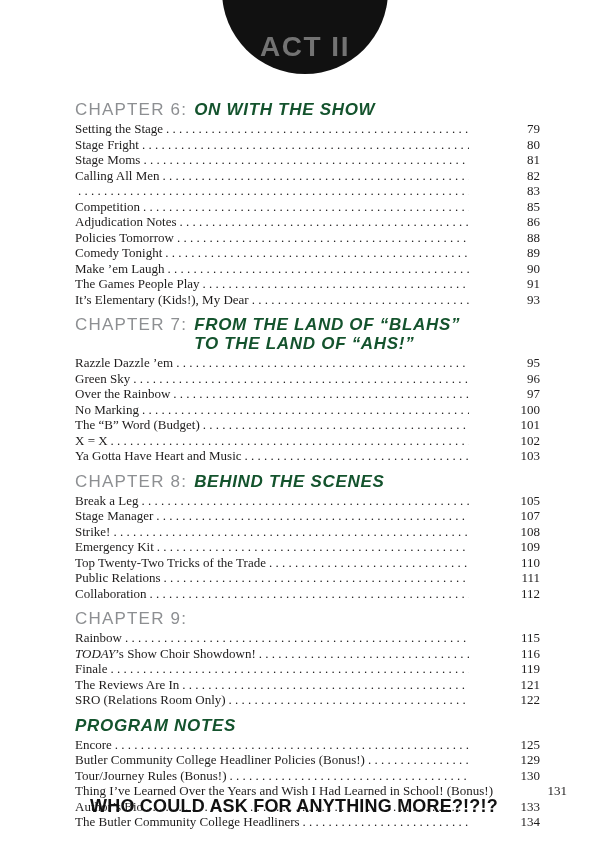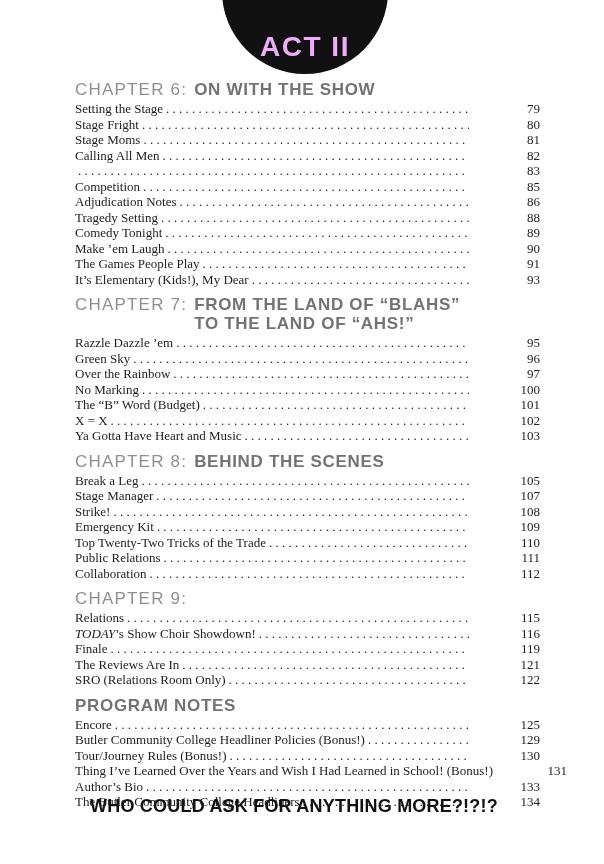--- a/index.html
+++ b/index.html
@@ -21,29 +21,29 @@
     background: #111111;
     display: flex;
     align-items: flex-end;
     justify-content: center;
   }
   .badge-text {
     font-family: "Liberation Sans", sans-serif;
     font-weight: bold;
     font-size: 28px;
     letter-spacing: 1.5px;
-    color: #f0abfc;
+    color: #737373;
     padding-bottom: 13px;
     line-height: 1;
   }
 
   
   .content {
     position: absolute;
-    left: 75px; top: 80px;
+    left: 75px; top: 100px;
     width: 465px;
   }
 
   .section { margin-top: 8px; }
   .section:first-child { margin-top: 0; }
 
   .section-heading {
     display: flex;
     align-items: flex-start;
     font-family: "Liberation Sans", sans-serif;
@@ -52,23 +52,24 @@
     margin-bottom: 2px;
     white-space: nowrap;
   }
   .chapter-label {
     color: #8d8f92;
     font-weight: normal;
     letter-spacing: 1.2px;
     margin-right: 7px;
   }
   .chapter-title {
-    color: #737373;
+    color: #14532d;
     font-weight: bold;
     letter-spacing: 0.7px;
+    font-style: italic;
   }
 
   .entry-list { }
   .toc-row {
     display: flex;
     align-items: baseline;
     font-size: 13px;
     line-height: 15.5px;
     white-space: nowrap;
   }
@@ -146,21 +147,21 @@
           <span class="toc-title">Competition</span>
           <span class="leader"></span>
           <span class="toc-page">85</span>
         </div>
         <div class="toc-row">
           <span class="toc-title">Adjudication Notes</span>
           <span class="leader"></span>
           <span class="toc-page">86</span>
         </div>
         <div class="toc-row">
-          <span class="toc-title">Tragedy Setting</span>
+          <span class="toc-title">Policies Tomorrow</span>
           <span class="leader"></span>
           <span class="toc-page">88</span>
         </div>
         <div class="toc-row">
           <span class="toc-title">Comedy Tonight</span>
           <span class="leader"></span>
           <span class="toc-page">89</span>
         </div>
         <div class="toc-row">
           <span class="toc-title">Make ’em Laugh</span>
@@ -272,21 +273,21 @@
         </div>
       </div>
   </div>
 
   <div class="section">
     <div class="section-heading">
       <span class="chapter-label">CHAPTER 9:</span>
     </div>
     <div class="entry-list">
         <div class="toc-row">
-          <span class="toc-title">Relations</span>
+          <span class="toc-title">Rainbow</span>
           <span class="leader"></span>
           <span class="toc-page">115</span>
         </div>
         <div class="toc-row">
           <span class="toc-title"><i>TODAY</i>’s Show Choir Showdown!</span>
           <span class="leader"></span>
           <span class="toc-page">116</span>
         </div>
         <div class="toc-row">
           <span class="toc-title">Finale</span>

